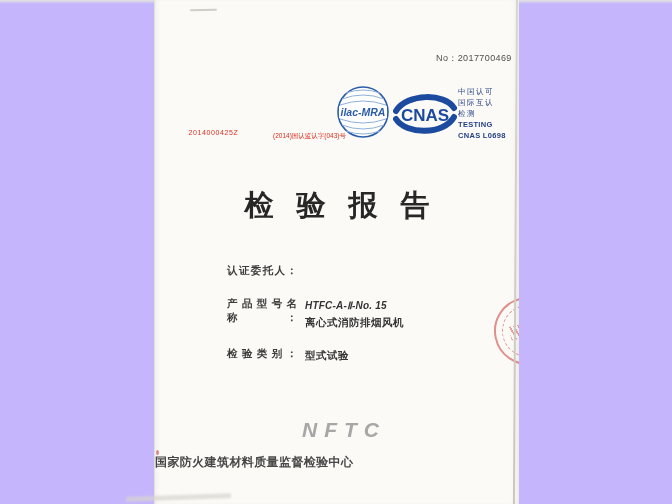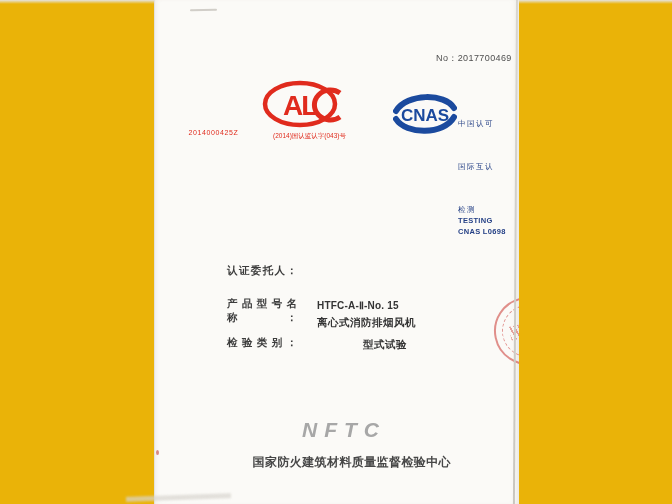--- a/index.html
+++ b/index.html
@@ -1,18 +1,18 @@
 <!DOCTYPE html>
 <html><head>
 <meta charset="utf-8">
 <style>
   html,body{margin:0;padding:0;}
   body{width:672px;height:504px;overflow:hidden;background:#fdfdfc;
        font-family:"Liberation Sans", sans-serif;}
-  .canvas{position:relative;width:672px;height:504px;background:#eab308;overflow:hidden;}
+  .canvas{position:relative;width:672px;height:504px;background:#c4b5fd;overflow:hidden;}
 
   
   .page{position:absolute;left:154px;top:0;width:364px;height:504px;
         background:#fbfaf7;overflow:hidden;
         border-left:1px solid #e4e1db;
         box-shadow:inset -7px 0 9px -7px rgba(120,110,90,.22), inset 4px 0 6px -5px rgba(120,110,90,.18);}
   .page-right-edge{position:absolute;left:516px;top:-2px;width:2px;height:510px;
         background:linear-gradient(#d9d6d0,#c9c6bf);transform:rotate(.35deg);transform-origin:top center;}
   .top-strip{position:absolute;left:0;top:0;width:672px;height:4px;
         background:linear-gradient(#e6e4e0,rgba(230,228,224,0));}
@@ -31,95 +31,102 @@
   .cma{left:21px;top:85px;}
   .cma-caption{position:absolute;left:6px;top:129px;width:105px;text-align:center;
         font-size:7px;color:#e02b1d;letter-spacing:.6px;}
   .cal{left:105px;top:79px;}
   .cal-caption{position:absolute;left:92px;top:132px;width:125px;text-align:center;
         font-size:6.5px;color:#e02b1d;}
   .ilac{left:181px;top:85px;}
   .cnasmark{left:238px;top:92px;text-align:center;}
   .cnas-text{position:absolute;left:303px;top:86px;width:70px;color:#233f85;
         font-size:7.5px;line-height:11px;}
-  .cnas-text .zh{letter-spacing:1.5px;margin-top:32px;}
+  .cnas-text .zh{letter-spacing:1.5px;}
   .cnas-text .b{font-weight:bold;letter-spacing:.3px;}
 
   
   .title{position:absolute;left:0;top:186px;width:364px;text-align:center;
         font-size:29px;font-weight:bold;color:#272727;letter-spacing:23px;padding-left:23px;
         box-sizing:border-box;}
 
   
   .fields{position:absolute;left:72px;top:262px;width:270px;}
   .frow{position:absolute;left:0;display:flex;align-items:flex-start;}
   .frow.r1{top:2px;}
   .frow.r2{top:35px;}
-  .frow.r3{top:74px;gap:46px;}
+  .frow.r3{top:85px;}
   .flabel{display:inline-block;width:70px;font-size:10.5px;font-weight:bold;color:#3c3c3c;
-        text-align:justify;text-align-last:justify;flex:none;margin-right:20px;}
+        text-align:justify;text-align-last:justify;flex:none;margin-right:8px;}
   .fval{font-size:10.5px;font-weight:bold;color:#343434;line-height:16px;letter-spacing:.5px;}
-  .fval .latin{font-size:10px;letter-spacing:.2px;}
+  .fval .latin{font-size:10px;letter-spacing:.2px;font-style:italic;}
 
   
   .stamp{position:absolute;left:339px;top:297px;width:64px;height:64px;border-radius:50%;
         border:2px solid rgba(198,35,30,.5);transform:rotate(-12deg);}
   .stamp::before{content:"";position:absolute;left:6px;top:6px;right:6px;bottom:6px;
         border-radius:50%;border:1.5px dashed rgba(198,35,30,.45);}
   .stamp::after{content:"";position:absolute;left:14px;top:24px;width:10px;height:14px;
         background:repeating-linear-gradient(75deg,rgba(198,35,30,.4) 0 1.5px,transparent 1.5px 4px);}
 
   
   .nftc{position:absolute;left:0;top:418px;width:364px;text-align:center;
         font-size:21px;font-weight:bold;font-style:italic;color:#a7a7a7;
         letter-spacing:7px;padding-left:14px;box-sizing:border-box;}
-  .footer-org{position:absolute;left:0;top:454px;width:296px;text-align:right;
+  .footer-org{position:absolute;left:0;top:454px;width:296px;text-align:left;
         font-size:12px;font-weight:bold;color:#474747;letter-spacing:.4px;}
 
   svg text{font-family:"Liberation Sans",sans-serif;}
 </style>
 </head>
 <body>
 
 <div class="canvas">
 
   <div class="top-strip"></div>
 
   <div class="page">
 
     <div class="report-no">No：2017700469</div>
 
     <div class="cma-caption">2014000425Z</div>
 
-    <div class="logo cal">
-      <svg width="86" height="52" viewBox="0 0 86 52">
-        <ellipse cx="40" cy="25" rx="35" ry="21" fill="none" stroke="#e02b1d" stroke-width="4.5"></ellipse>
-        <text x="23" y="36" font-size="28" font-weight="bold" fill="#e02b1d" letter-spacing="-2">AL</text>
-        <path d="M 80 14 A 16 15 0 1 0 80 38" fill="none" stroke="#e02b1d" stroke-width="5"></path>
+    <div class="cal-caption">(2014)国认监认字(043)号</div>
+
+    <div class="logo ilac">
+      <svg width="54" height="54" viewBox="0 0 54 54">
+        <circle cx="27" cy="27" r="25" fill="#ffffff" stroke="#2a5caa" stroke-width="1.6"></circle>
+        <path d="M6 14 Q 27 6 48 14" fill="none" stroke="#8fb0d9" stroke-width="1"></path>
+        <path d="M4 20 Q 27 12 50 20" fill="none" stroke="#8fb0d9" stroke-width="1"></path>
+        <path d="M4 34 Q 27 42 50 34" fill="none" stroke="#8fb0d9" stroke-width="1"></path>
+        <path d="M6 40 Q 27 48 48 40" fill="none" stroke="#8fb0d9" stroke-width="1"></path>
+        <path d="M10 46 Q 27 52 44 46" fill="none" stroke="#8fb0d9" stroke-width="1"></path>
+        <path d="M10 8 Q 27 2 44 8" fill="none" stroke="#8fb0d9" stroke-width="1"></path>
+        <rect x="3" y="21" width="48" height="12" fill="#ffffff"></rect>
+        <text x="27" y="31" font-size="10.5" font-weight="bold" font-style="italic" fill="#2a5caa" text-anchor="middle">ilac-MRA</text>
       </svg>
     </div>
-    <div class="cal-caption">(2014)国认监认字(043)号</div>
-
 
     <div class="logo cnasmark">
       <svg width="64" height="44" viewBox="0 0 64 44">
         <path d="M3 19 C 14 1, 52 1, 61 16" fill="none" stroke="#1b4a9e" stroke-width="6" stroke-linecap="round"></path>
         <path d="M3 27 C 13 43, 51 43, 61 25" fill="none" stroke="#1b4a9e" stroke-width="6" stroke-linecap="round"></path>
         <text x="32" y="29" font-size="17" font-weight="bold" fill="#1b4a9e" text-anchor="middle">CNAS</text>
       </svg>
     </div>
 
     <div class="cnas-text">
       <div class="zh">中国认可</div>
       <div class="zh">国际互认</div>
       <div class="zh">检测</div>
       <div class="b">TESTING</div>
       <div class="b">CNAS L0698</div>
     </div>
 
+    <div class="title">检验报告</div>
 
     <div class="fields">
       <div class="frow r1">
         <span class="flabel">认证委托人：</span>
       </div>
       <div class="frow r2">
         <span class="flabel">产品型号名称：</span>
         <span class="fval">
           <span class="latin">HTFC-A-Ⅱ-No. 15</span><br>
           <span>离心式消防排烟风机</span>

